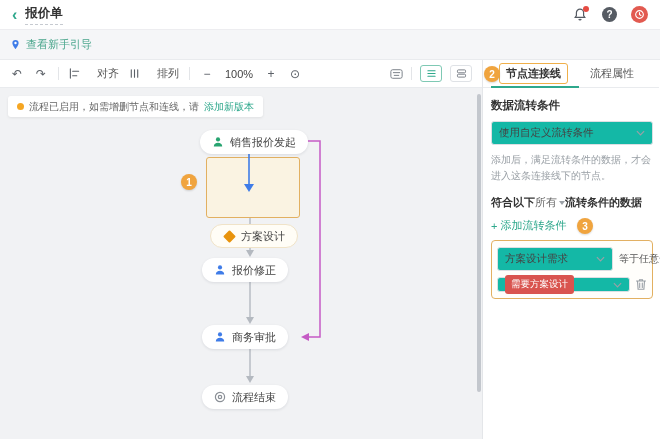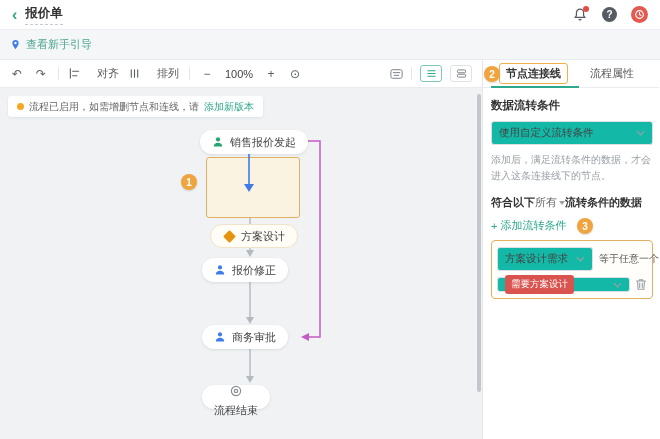--- a/index.html
+++ b/index.html
@@ -98,21 +98,21 @@
     margin-bottom:8px; white-space:nowrap; }
   .match-sel { font-weight:normal; color:#666; display:flex; align-items:center; gap:2px; cursor:pointer; }
   .caret { width:0; height:0; border-left:3.5px solid transparent; border-right:3.5px solid transparent;
     border-top:4px solid #9aa0a6; display:inline-block; }
   .add-row { position:relative; display:flex; align-items:center; margin-bottom:7px; }
   .add-link { font-size:11px; color:#2ea88c; cursor:pointer; display:flex; align-items:center; gap:3px; }
   .badge3 { position:absolute; left:86px; top:0px; }
   .cond-box { border:1px solid #e2b061; border-radius:4px; padding:6px 5px; display:flex;
     flex-direction:column; gap:6px; background:#fffefb; }
   .cond-r1 { display:flex; align-items:center; gap:6px; }
-  .cond-field { width:96px; flex:0 0 auto; }
+  .cond-field { width:116px; flex:0 0 auto; }
   .cond-op { font-size:10px; color:#555; display:flex; align-items:center; gap:3px;
     cursor:pointer; white-space:nowrap; }
   .cond-r2 { display:flex; align-items:center; gap:5px; }
   .cond-val { flex:1; height:15px;gap:16px; }
   .tag { background:#d9544f; color:#fff; font-size:9.5px; border-radius:3px;
     padding:3px 6px; white-space:nowrap; }
   .trash { width:12px; height:13px; color:#9aa0a6; cursor:pointer; flex:0 0 auto; }
   svg { display:block; }
 </style>
 </head>
@@ -250,21 +250,21 @@
       <div class="node" style="left:202px; top:237px;">
         <span class="n-icon">
           <svg viewBox="0 0 12 12" width="12" height="12">
               <circle cx="6" cy="3.4" r="2.1" fill="#3f7ce8"></circle>
               <path d="M1.8 10.4c0-2.3 1.9-3.6 4.2-3.6s4.2 1.3 4.2 3.6z" fill="#3f7ce8"></path>
             </svg>
         </span>
         <span>商务审批</span>
       </div>
 
-      <div class="node" style="left:202px; top:297px;flex-direction:column;">
+      <div class="node" style="left:202px; top:297px;">
         <span class="n-icon">
           <svg viewBox="0 0 12 12" width="12" height="12">
               <circle cx="6" cy="6" r="4.6" fill="none" stroke="#8a8f96" stroke-width="1.2"></circle>
               <circle cx="6" cy="6" r="1.7" fill="none" stroke="#8a8f96" stroke-width="1.2"></circle>
             </svg>
         </span>
         <span>流程结束</span>
       </div>
 
       <div class="badge badge1">1</div>

